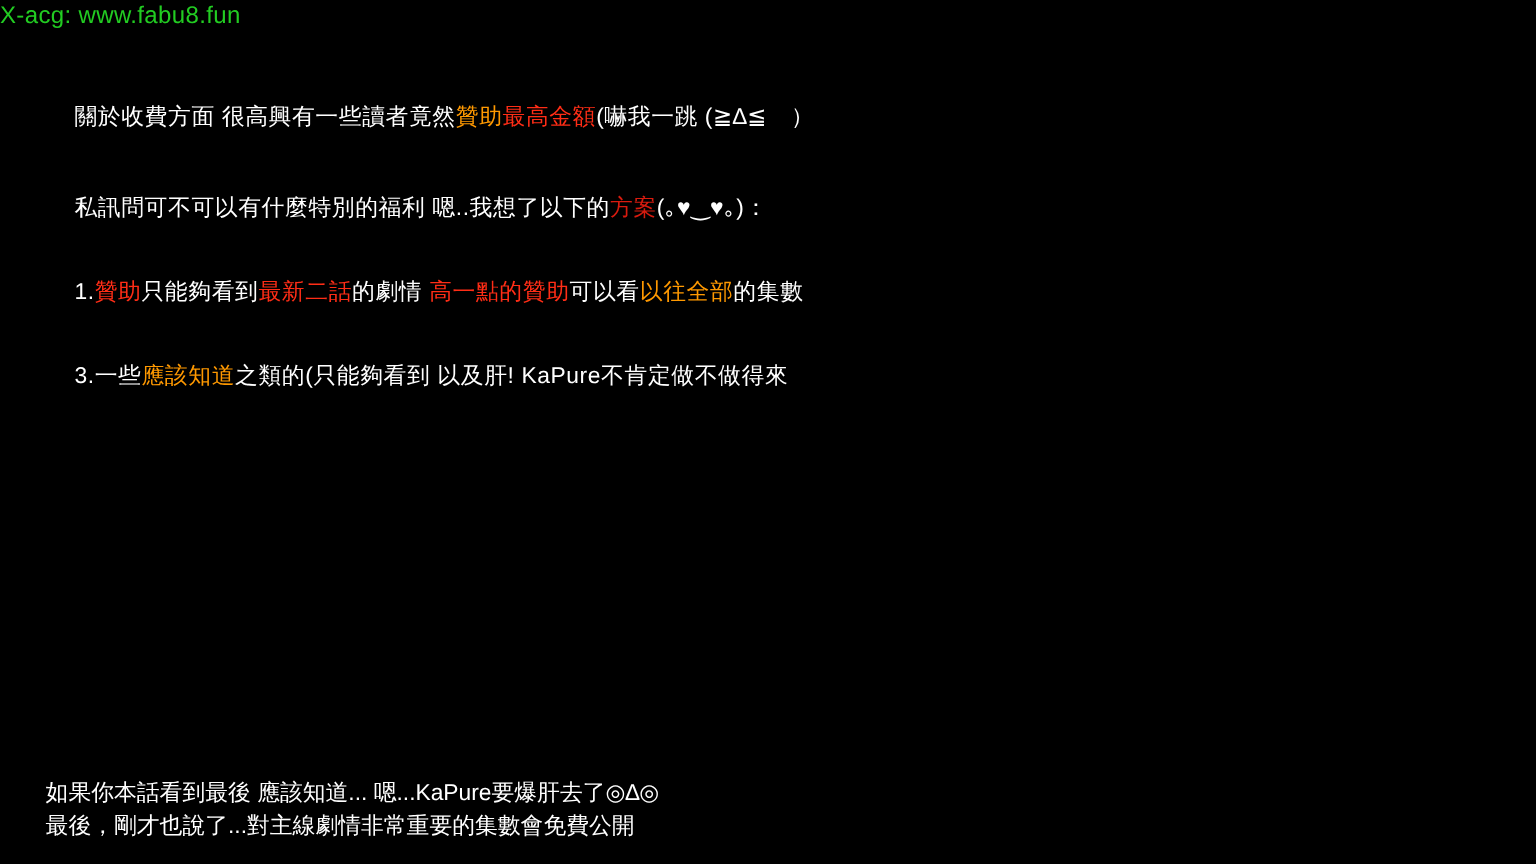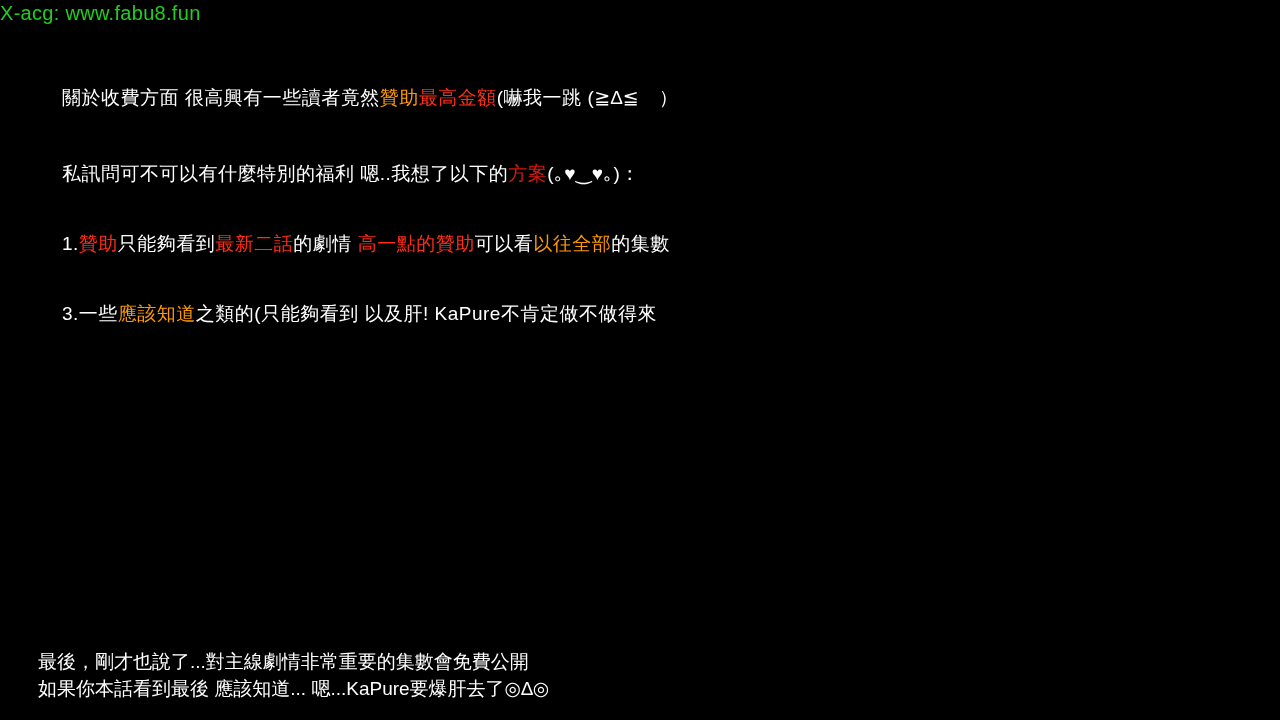--- a/index.html
+++ b/index.html
@@ -87,17 +87,17 @@
 
 
 
     <div class="line gap-md">
       <span>3.</span><span>一些</span><span class="hl-orange">應該知道</span><span>之類的(只能夠看到 以及肝! KaPure不肯定做不做得來</span>
     </div>
 
   </div>
 
   <div class="footer">
+    <div class="fline">如果你本話看到最後 應該知道... 嗯...KaPure要爆肝去了◎∆◎</div>
     <div class="fline">最後，剛才也說了...對主線劇情非常重要的集數會免費公開</div>
-    <div class="fline">如果你本話看到最後 應該知道... 嗯...KaPure要爆肝去了◎∆◎</div>
   </div>
 
 </div>
 
 </body></html>

